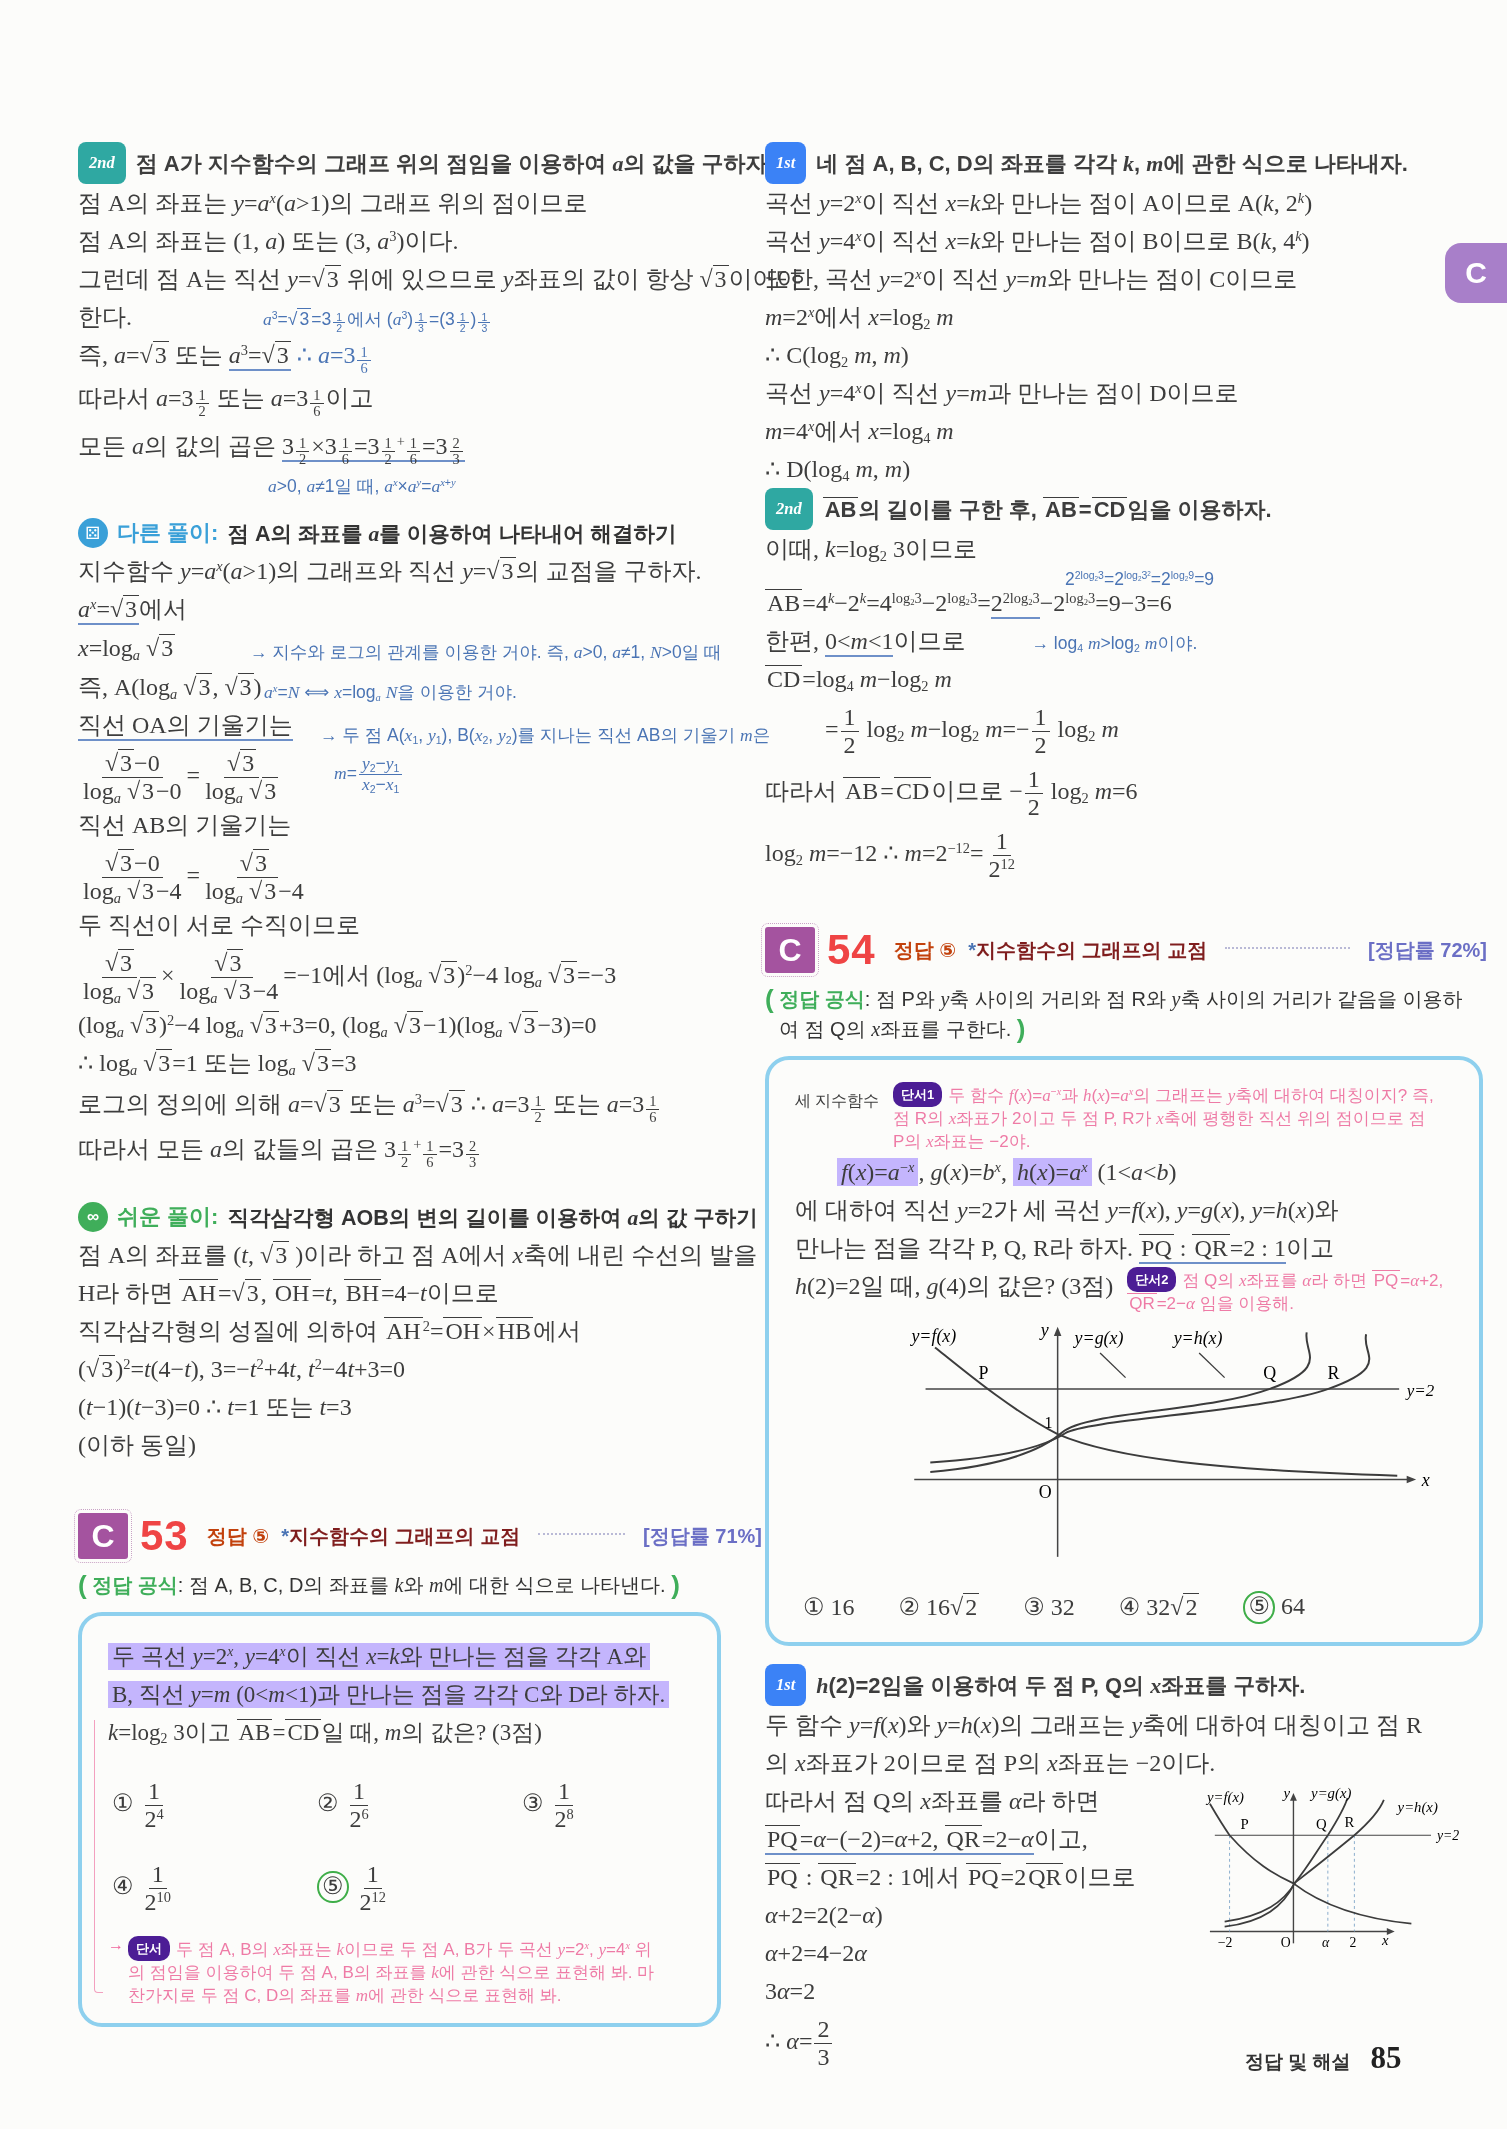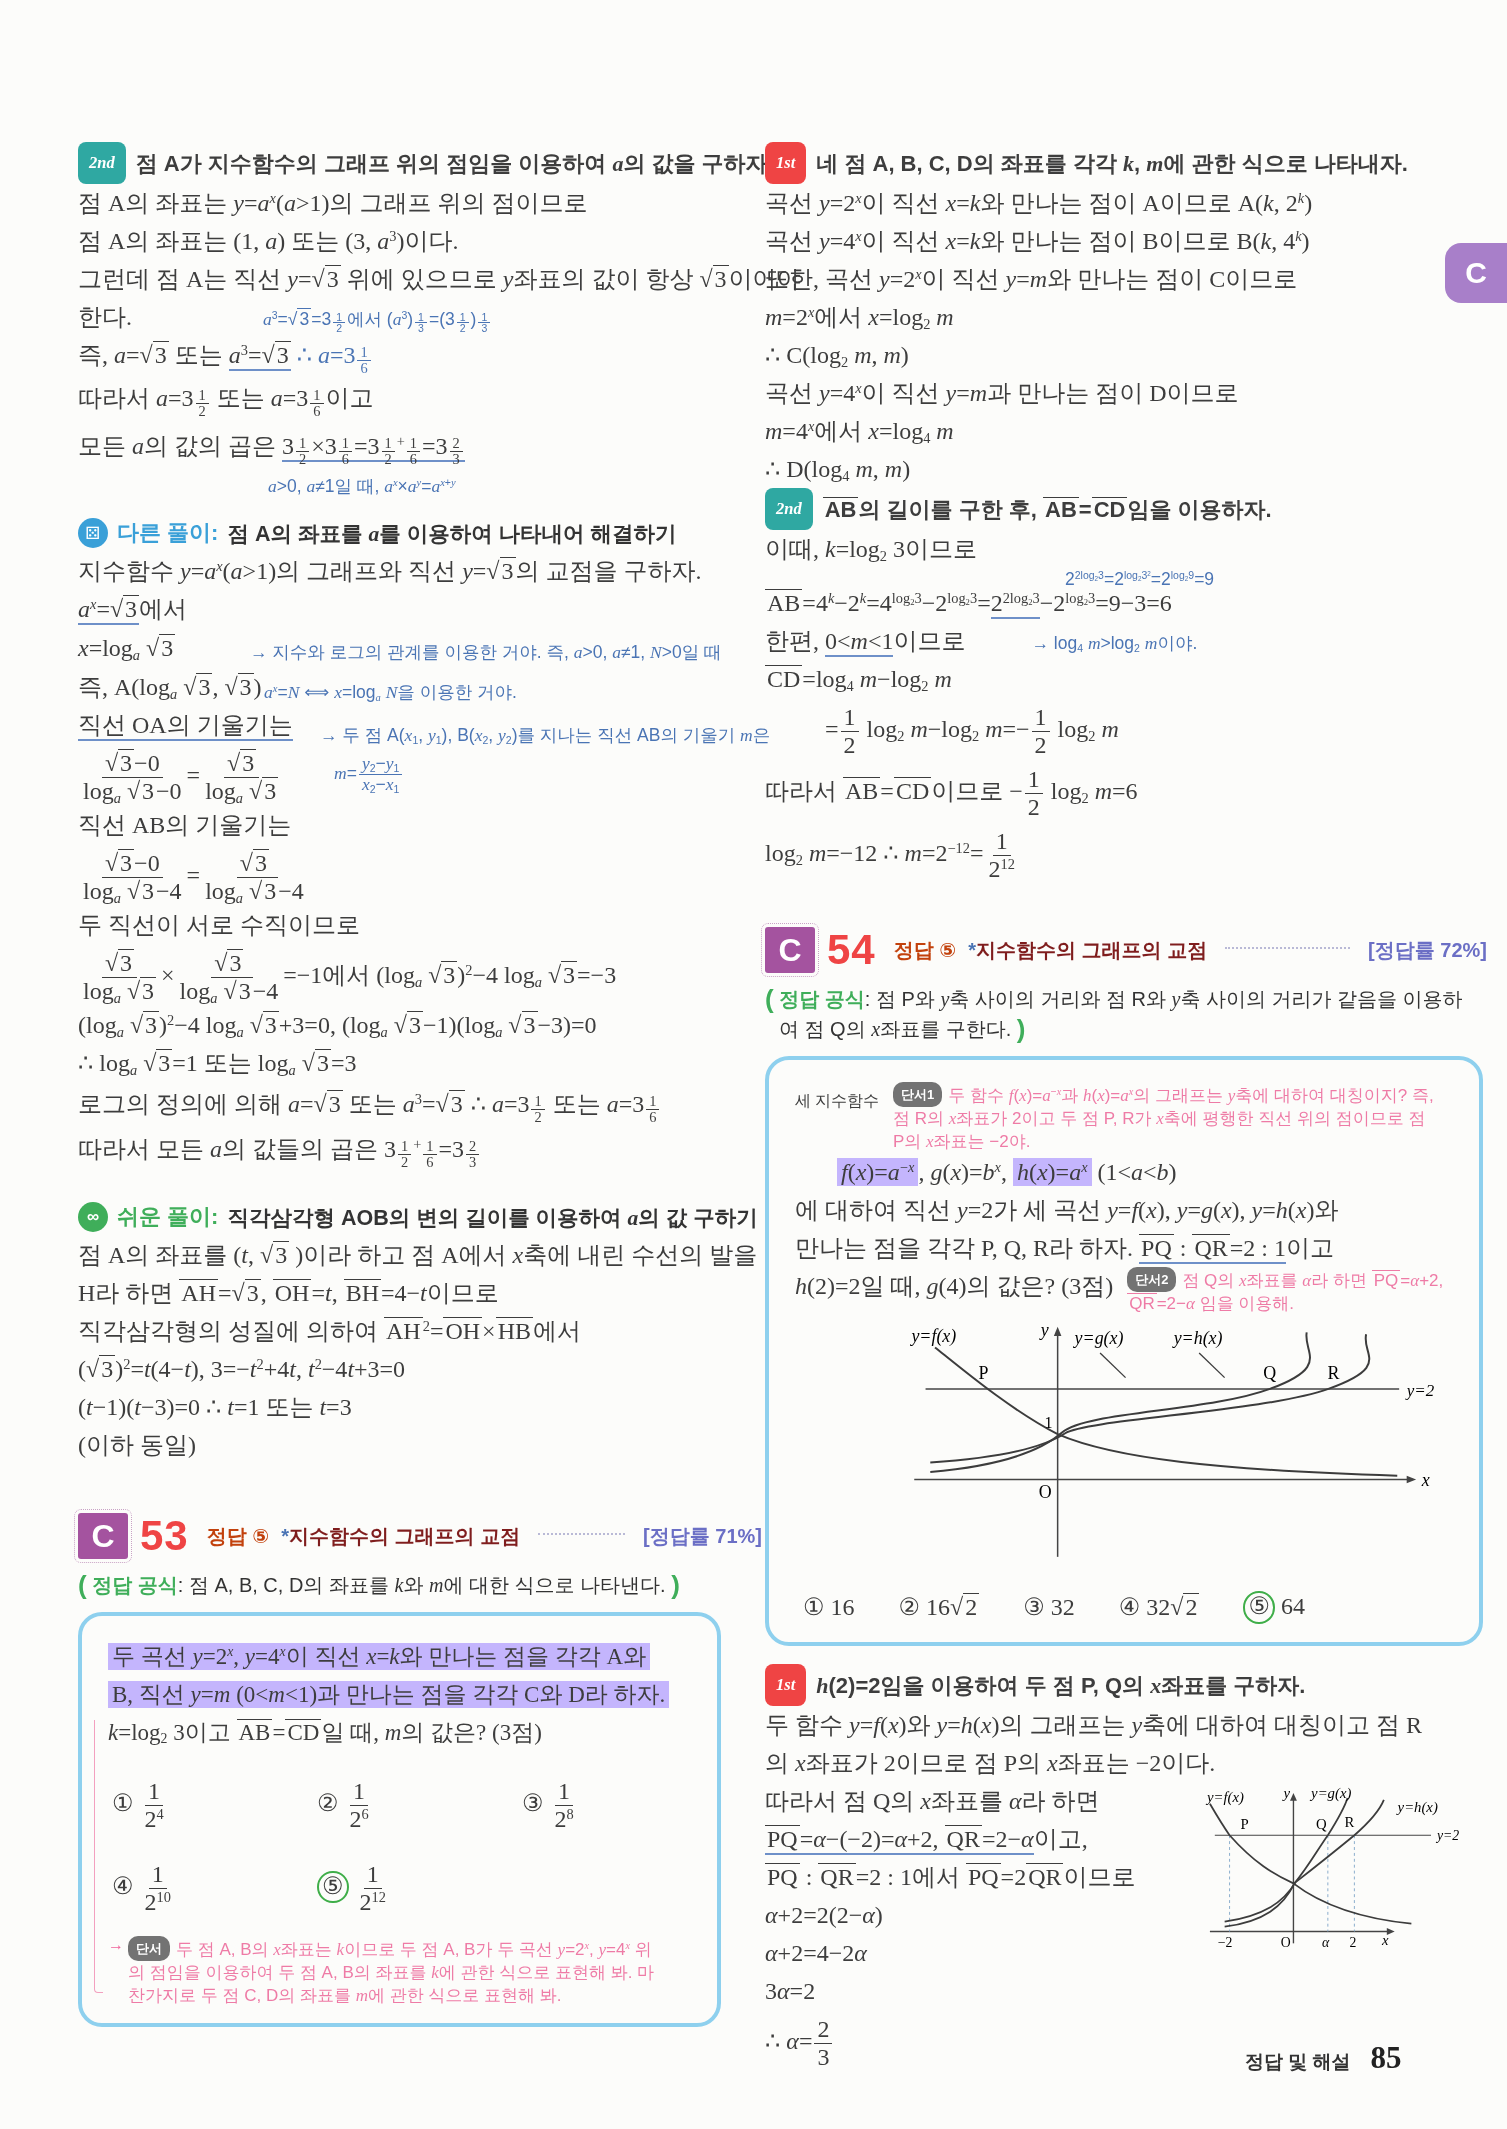--- a/index.html
+++ b/index.html
@@ -26,22 +26,22 @@
   .hl{background:#c4b5fd;padding:1px 4px;}
   .blue{color:#4a74b4;}
   .ann{font-family:"Liberation Sans","DejaVu Sans",sans-serif;font-size:17.5px;color:#4a74b4;
        line-height:23px;white-space:nowrap;}
   .pinktext{font-family:"Liberation Sans","DejaVu Sans",sans-serif;font-size:17px;color:#ee7ba6;
        line-height:23px;}
   .badge{display:inline-block;border-radius:8px;color:#fff;font-weight:bold;font-size:16.5px;
        padding:2px 11px;vertical-align:3px;margin-right:10px;}
   .b-step{font-style:italic;}
   .b-teal{background:#2fa8a2;}
-  .b-purple{background:#ef4444;}
-  .b-pink{background:#737373;border-radius:10px;font-size:13px;padding:1px 8px;vertical-align:2px;margin-right:6px;}
+  .b-purple{background:#3b82f6;}
+  .b-pink{background:#4c1d95;border-radius:10px;font-size:13px;padding:1px 8px;vertical-align:2px;margin-right:6px;}
   .stepline .stitle{font-weight:bold;font-size:22px;font-family:"Liberation Sans","DejaVu Sans",sans-serif;}
   .sol-head{display:flex;align-items:center;gap:9px;margin-top:20px;margin-bottom:4px;}
   .icon-circle{width:30px;height:30px;border-radius:50%;display:flex;align-items:center;justify-content:center;
        color:#fff;font-size:17px;font-weight:bold;flex:0 0 auto;}
   .ic-blue{background:#3aa0d8;}
   .ic-green{background:#3fae5a;}
   .sol-label{font-weight:bold;font-size:22px;}
   .lbl-blue{color:#3aa0d8;}
   .lbl-green{color:#3fae5a;}
   .sol-title{font-weight:bold;font-size:21.5px;color:#333;white-space:nowrap;}

